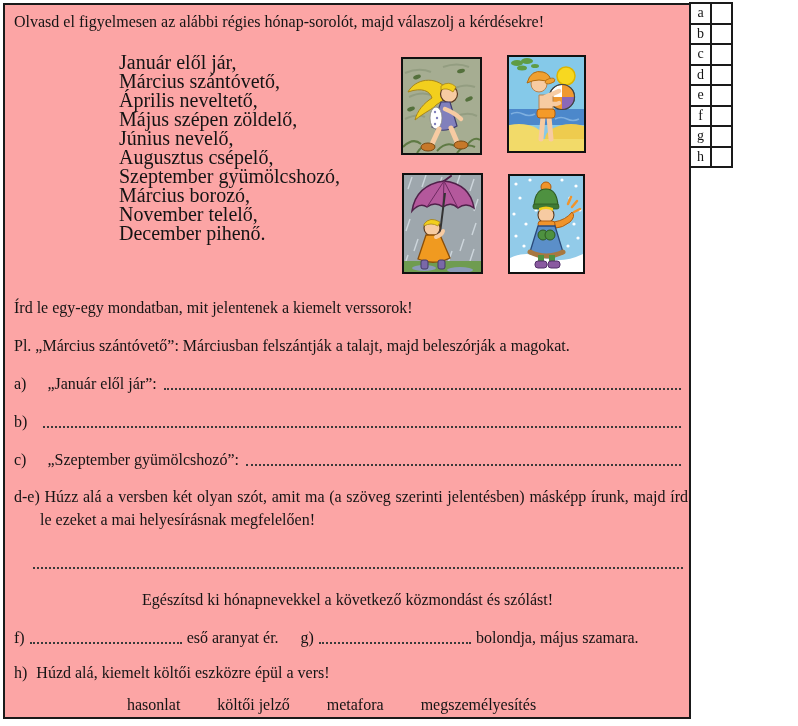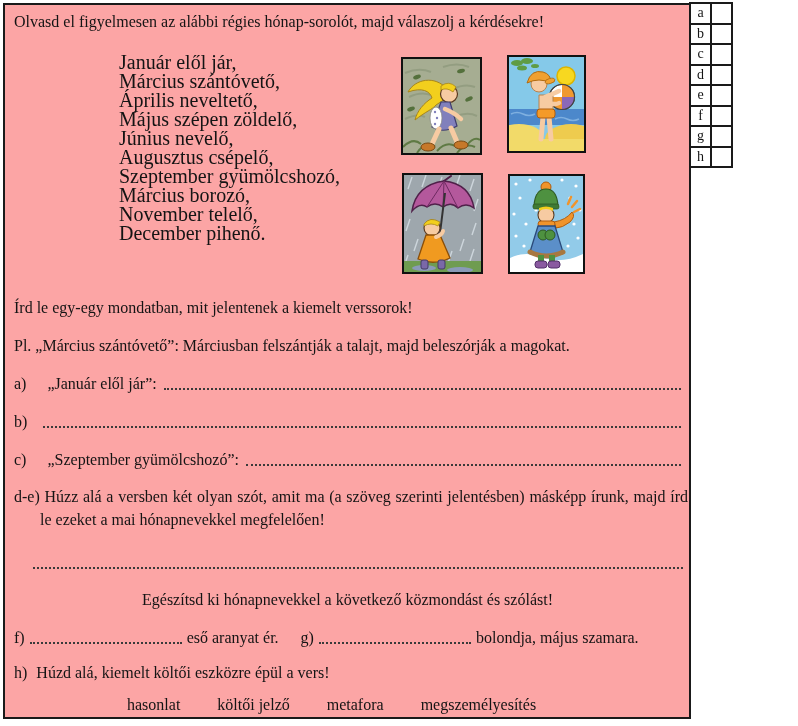--- a/index.html
+++ b/index.html
@@ -241,21 +241,21 @@
   </div>
 
   <div class="abs txt q-row qc">
     <span class="q-label">c)</span>
       <span class="q-text">„Szeptember gyümölcshozó”:</span>
       <span class="dots"></span>
   </div>
 
   <div class="abs de">
     <span>d-e)</span>
-    <span>Húzz alá a versben két olyan szót, amit ma (a szöveg szerinti jelentésben) másképp írunk, majd írd le ezeket a mai hónapnevekkel megfelelően!</span>
+    <span>Húzz alá a versben két olyan szót, amit ma (a szöveg szerinti jelentésben) másképp írunk, majd írd le ezeket a mai helyesírásnak megfelelően!</span>
   </div>
 
   <div class="abs answer-line"></div>
 
   <div class="abs txt proverb-ins">Egészítsd ki hónapnevekkel a következő közmondást és szólást!</div>
 
   <div class="abs txt fg-row">
     <span>f)</span>
       <span class="dots-fixed"></span>
       <span>eső aranyat ér.</span>

